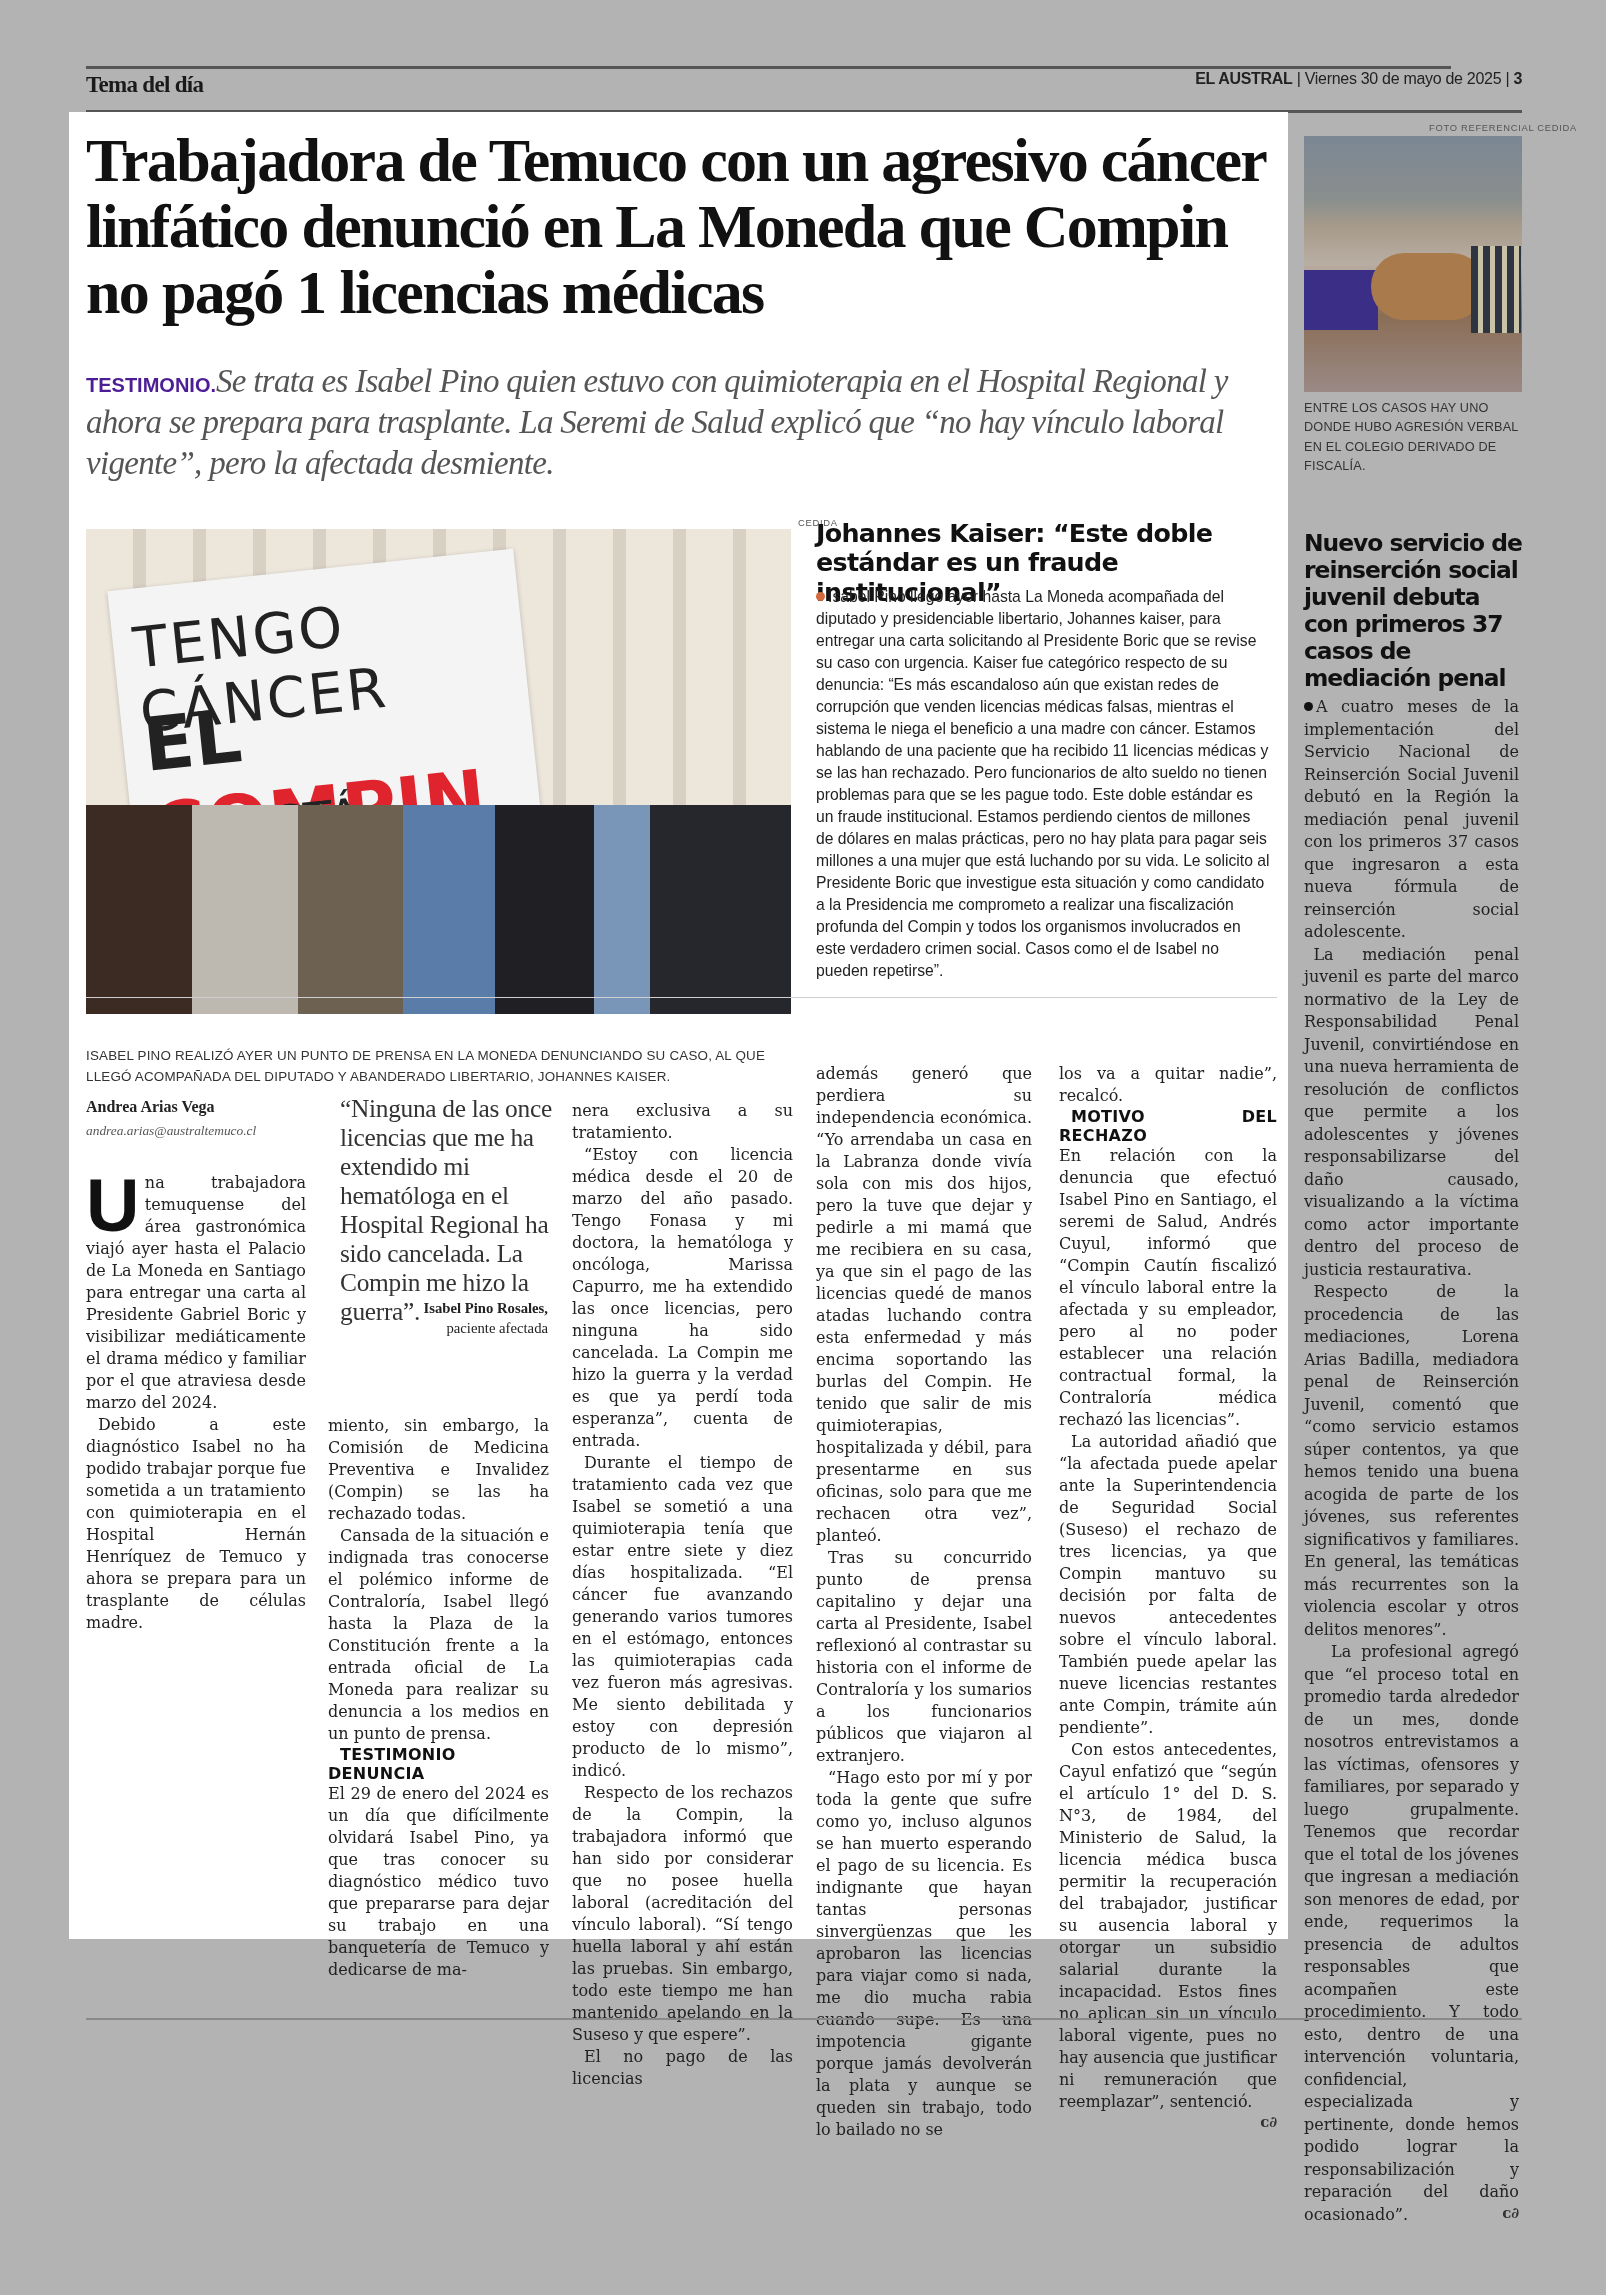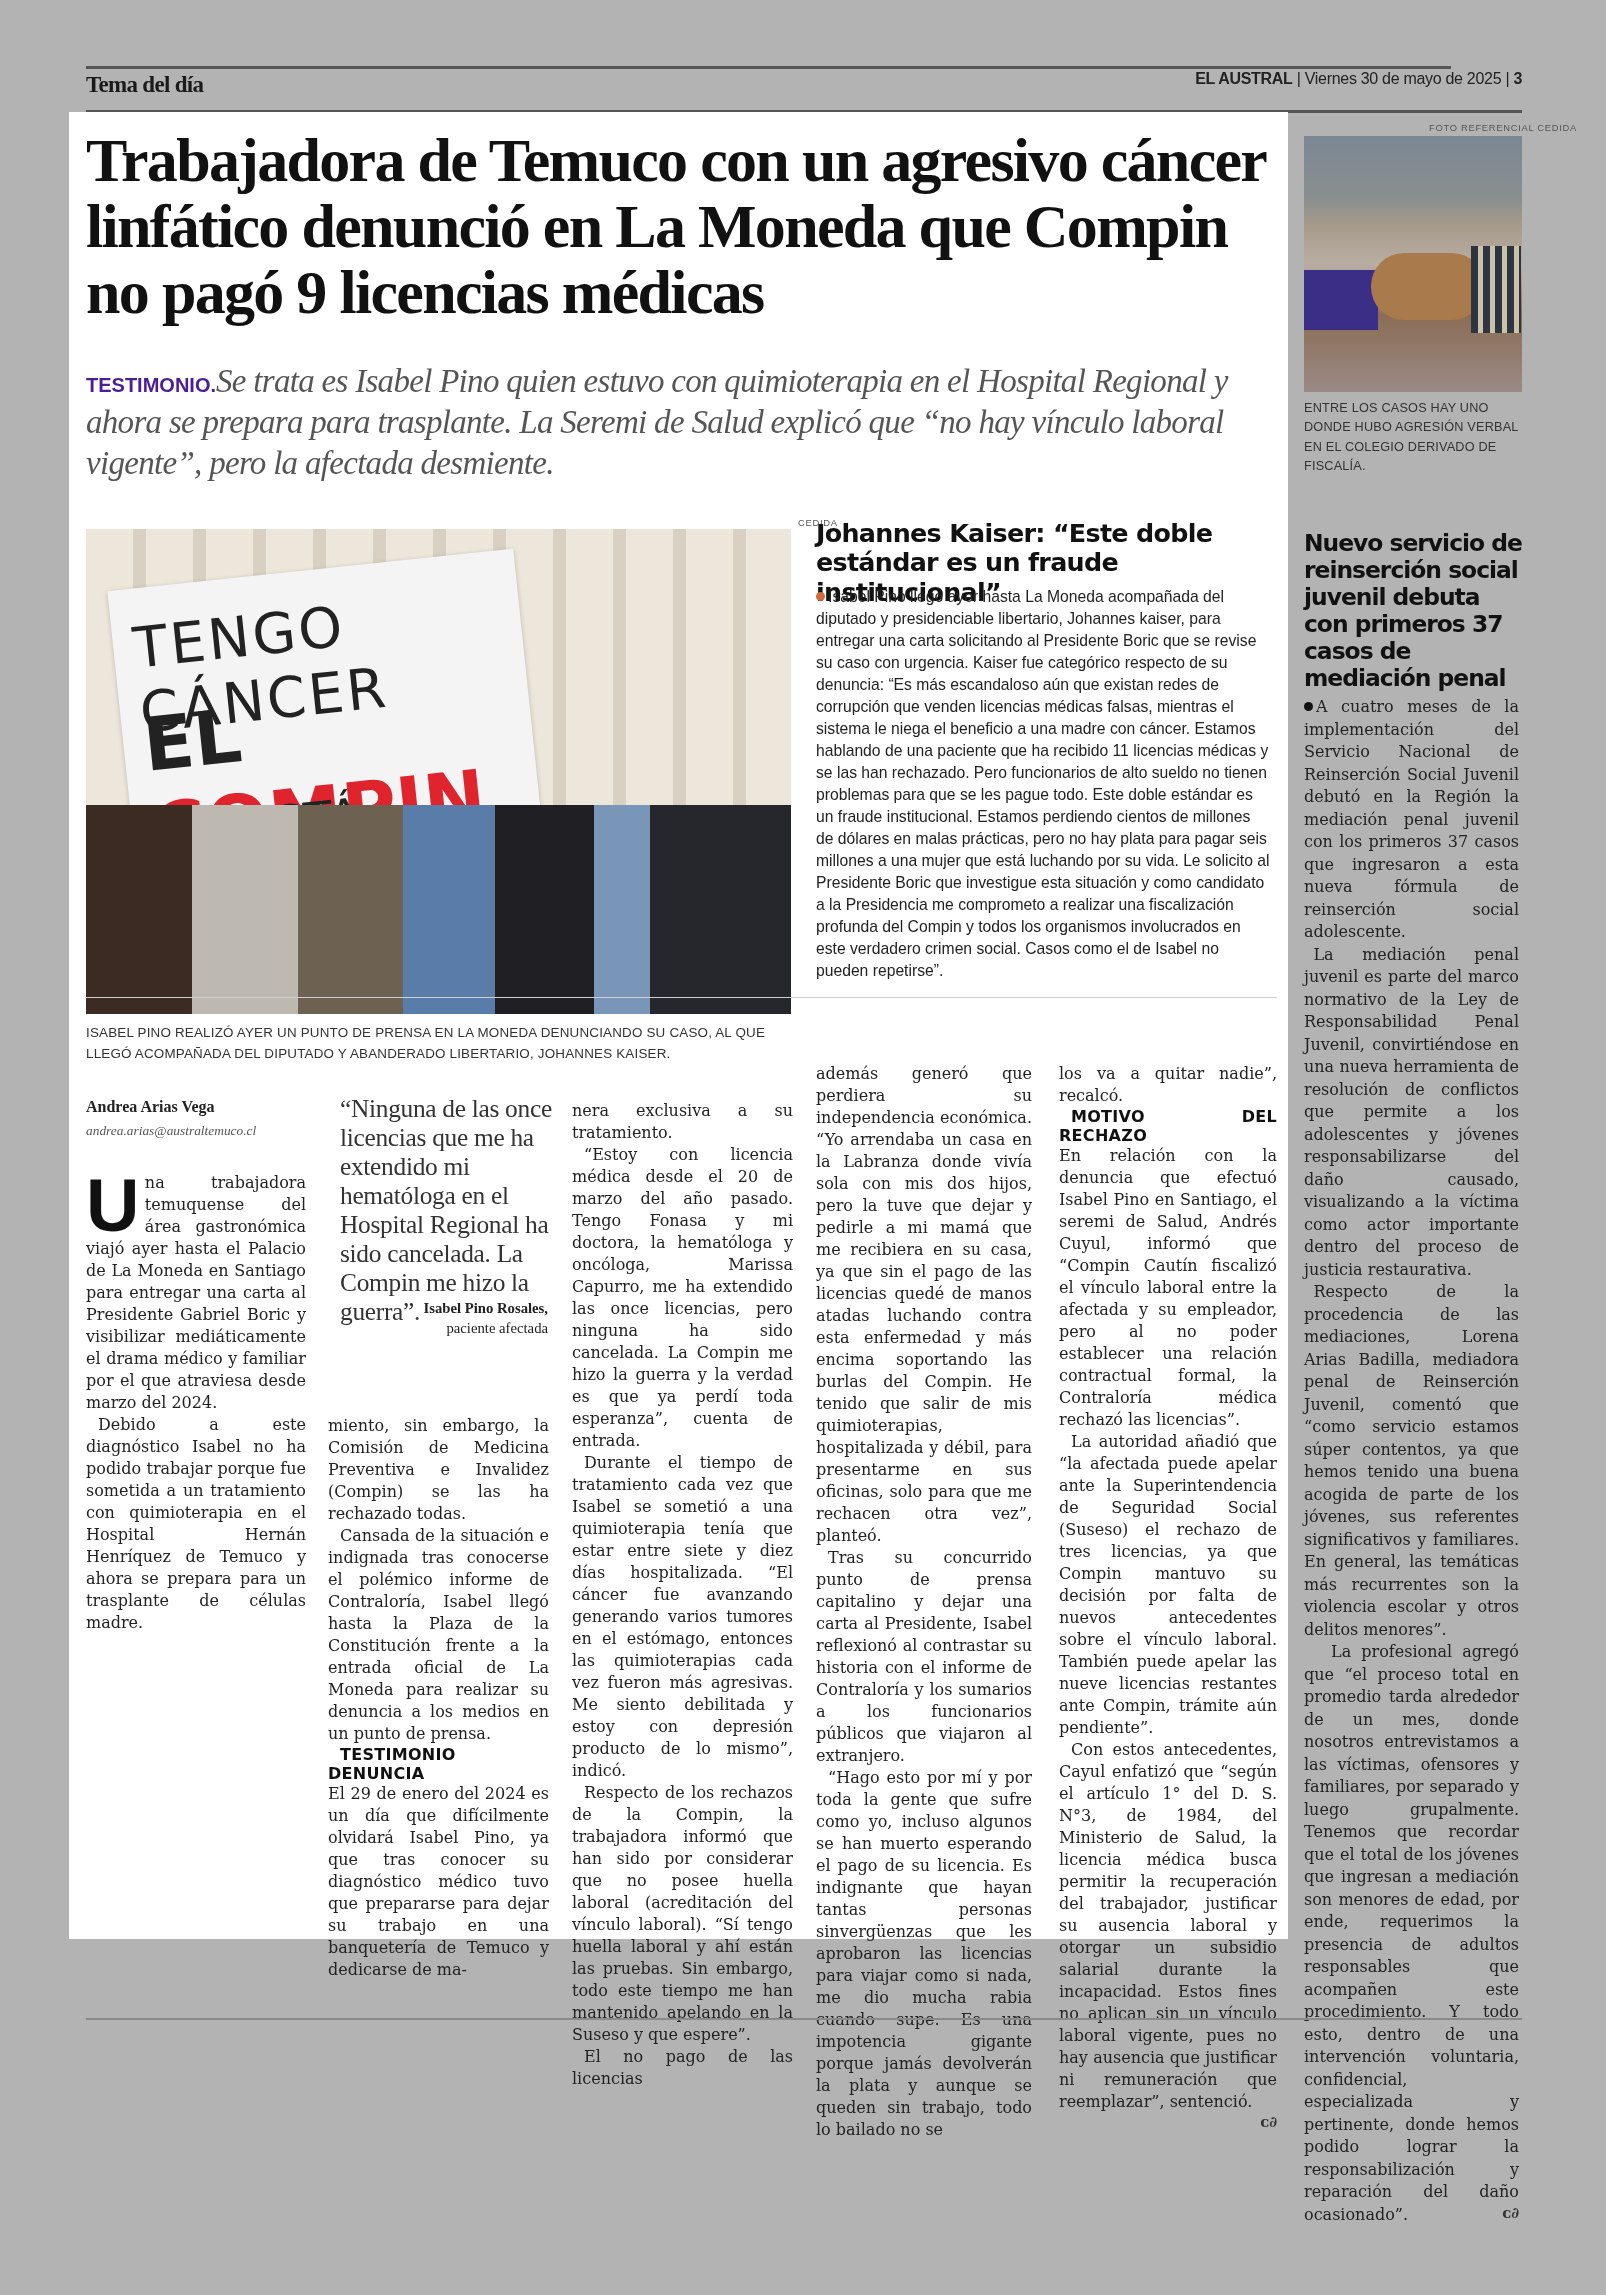--- a/index.html
+++ b/index.html
@@ -20,21 +20,21 @@
   .deck .kicker { font: bold 20px "Liberation Sans", sans-serif; font-style: normal; color: #4c1d95; letter-spacing: 0; }
   .photo { left: 86px; top: 529px; width: 705px; height: 485px; background: linear-gradient(180deg, #e6e0d6 0%, #d9d2c4 45%, #8f8a82 60%, #3a3a3e 100%); overflow: hidden; }
   .photo .building { position: absolute; left: 0; top: 0; width: 100%; height: 62%; background: repeating-linear-gradient(90deg, #ece6db 0 47px, #d8d0c3 47px 60px); }
   .photo .banner { position: absolute; left: 37px; top: 40px; width: 408px; height: 321px; background: #f4f4f4; transform: rotate(-6deg); box-shadow: 0 1.3px 5.4px rgba(0,0,0,.2); font-family: "DejaVu Sans", sans-serif; }
   .photo .banner .b1 { position: absolute; left: 20px; top: 27px; font-size: 56px; color: #222; letter-spacing: 2.7px; }
   .photo .banner .b2 { position: absolute; left: 20px; top: 114px; font-size: 74px; color: #222; font-weight: bold; }
   .photo .banner .b2 span { color: #e0242e; }
   .photo .banner .b3 { position: absolute; left: 27px; top: 221px; font-size: 47px; color: #222; }
   .photo .crowd { position: absolute; left: 0; bottom: 0; width: 100%; height: 43%; background: linear-gradient(90deg, #3b2b22 0 15%, #bdb8b0 15% 30%, #6d6252 30% 45%, #5a7ca8 45% 58%, #1f1f24 58% 72%, #7996b8 72% 80%, #26272c 80% 100%); }
   .photo-credit { font: 9.4px "Liberation Sans", sans-serif; color: #555; letter-spacing: 0.7px; padding-left: 44px; }
-  .caption { font: 13.4px/21px "Liberation Sans", sans-serif; color: #333; letter-spacing: 0.2px; text-transform: uppercase; }
+  .caption { font: 13.4px/21px "Liberation Sans", sans-serif; color: #333; letter-spacing: 0.2px; text-transform: uppercase; margin-top: 23px; }
   .sidebar-title { left: 816px; top: 519px; width: 455px; font: bold 25.4px/29.4px "DejaVu Sans", sans-serif; letter-spacing: -0.7px; color: #111; }
   .sans-body { font: 15.7px/22px "Liberation Sans", sans-serif; color: #222; }
   .bullet-dot { display: inline-block; width: 9.4px; height: 9.4px; border-radius: 50%; background: #d46a3c; margin-right: 2.7px; vertical-align: 0.7px; }
   .bullet-dot.dark { background: #111; }
   .col { position: absolute; font: 16px/22px "DejaVu Serif", serif; color: #222; text-align: justify; hyphens: manual; margin-top: 8px; }
   .col p { margin: 0; text-indent: 12px; }
   .col p.noindent { text-indent: 0; }
   .byline { left: 86px; top: 1098px; font: bold 16px "Liberation Serif", serif; color: #222; }
   .email { left: 86px; top: 1123px; font: italic 13.4px "Liberation Serif", serif; color: #555; }
   .dropcap { float: left; font: bold 74px/59px "Liberation Sans", sans-serif; margin: 4px 5.4px 0 0; color: #111; }
@@ -57,21 +57,21 @@
 
 <div class="rule" style="left:86px;top:66px;width:1365px;height:2.7px;"></div>
 <div class="abs section-label">Tema del día</div>
 <div class="abs masthead">
   <b>EL AUSTRAL</b> | <span>Viernes 30 de mayo de 2025</span> | <b>3</b>
 </div>
 <div class="rule" style="left:86px;top:110px;width:1436px;height:2.7px;"></div>
 
 <div class="abs page-white"></div>
 
-<h1 class="abs headline" style="margin:0">Trabajadora de Temuco con un agresivo cáncer linfático denunció en La Moneda que Compin no pagó 9 licencias médicas</h1>
+<h1 class="abs headline" style="margin:0">Trabajadora de Temuco con un agresivo cáncer linfático denunció en La Moneda que Compin no pagó 1 licencias médicas</h1>
 
 <div class="abs deck">
   <span class="kicker">TESTIMONIO.</span><span>Se trata es Isabel Pino quien estuvo con quimioterapia en el Hospital Regional y ahora se prepara para trasplante. La Seremi de Salud explicó que “no hay vínculo laboral vigente”, pero la afectada desmiente.</span>
 </div>
 
 <div class="abs photo-credit" style="left:754px;top:517px;">CEDIDA</div>
 <div class="abs photo">
   <div class="building"></div>
   <div class="banner">
     <div class="b1">TENGO CÁNCER</div>

